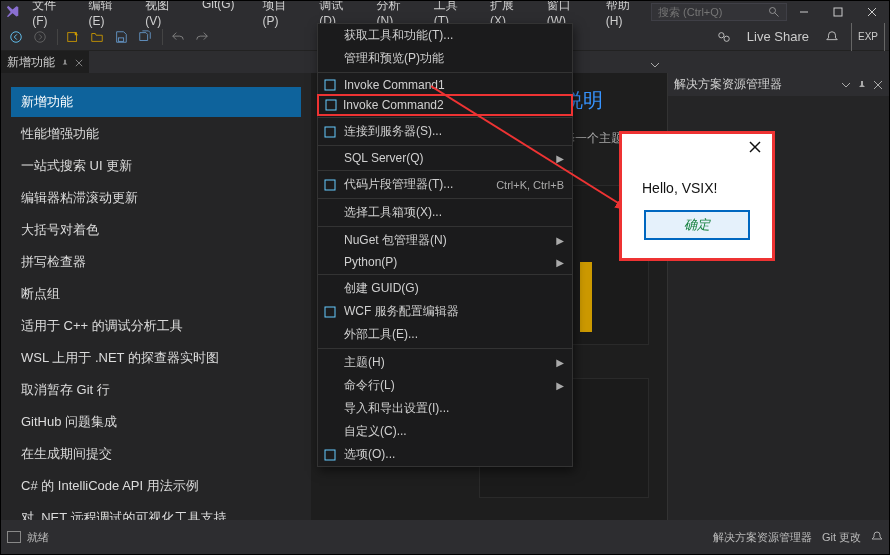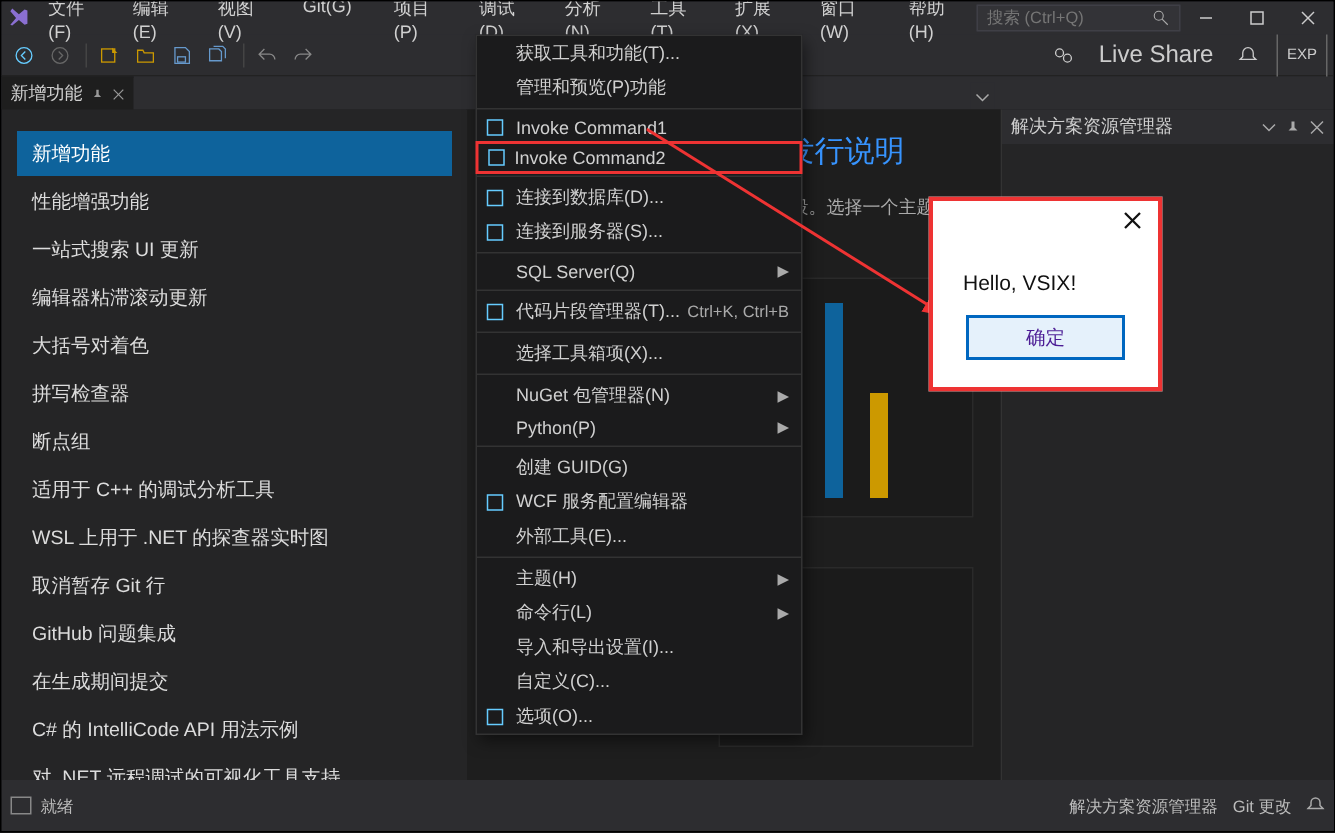--- a/index.html
+++ b/index.html
@@ -14,21 +14,21 @@
   .search-box .mag { width: 12px; height: 12px; fill: #aaa; margin-left: auto; }
   .winbtns { margin-left: auto; display: flex; }
   .winbtns .wb { width: 34px; height: 22px; display: flex; align-items: center; justify-content: center; cursor: pointer; }
   .winbtns .wb svg { width: 10px; height: 10px; stroke: #ccc; fill: none; }
 
   .toolbar { height: 28px; background: #2d2d30; display: flex; align-items: center; padding: 0 4px; border-bottom: 1px solid #222; }
   .toolbar .tbbtn { width: 22px; height: 22px; display: flex; align-items: center; justify-content: center; margin-right: 2px; cursor: pointer; }
   .toolbar .tbbtn svg { width: 14px; height: 14px; }
   .toolbar .sep { width: 1px; height: 16px; background: #444; margin: 0 4px; }
   .toolbar .right { margin-left: auto; display: flex; align-items: center; gap: 6px; }
-  .liveshare { display: flex; align-items: center; gap: 16px; font-size: 16px; color: #ccc; padding: 2px 6px; }
+  .liveshare { display: flex; align-items: center; gap: 16px; font-size: 13px; color: #ccc; padding: 2px 6px; }
   .adminbadge { border: 1px solid #666; padding: 12px 6px; font-size: 10px; color: #ccc; }
 
   .tabrow { height: 22px; background: #2d2d30; display: flex; align-items: stretch; position: relative; }
   .tab { background: #1e1e1e; border-top: 1px solid #1e1e1e; display: flex; align-items: center; padding: 0 6px; font-size: 12px; gap: 6px; }
   .tab .pin { width: 8px; height: 8px; fill: #999; }
   .tab .close { width: 8px; height: 8px; stroke: #999; cursor: pointer; }
 
   .content { position: absolute; top: 72px; left: 0; right: 0; bottom: 22px; display: flex; background: #1e1e1e; }
   .left-pane { width: 310px; background: #252526; overflow-y: auto; padding: 12px 0 12px 10px; }
   .left-item { padding: 6px 10px; margin: 2px 10px 2px 0; font-size: 13px; color: #dcdcdc; cursor: pointer; }
@@ -46,35 +46,35 @@
 
   .right-panel { width: 222px; background: #252526; border-left: 1px solid #333; }
   .right-panel .hdr { background: #2d2d30; padding: 3px 6px; font-size: 12px; display: flex; align-items: center; }
   .right-panel .hdr-icons { margin-left:auto; display:flex; gap:6px; }
 
   .statusbar { position: absolute; left: 0; right: 0; bottom: 0; height: 34px; background: #2d2d30; display: flex; align-items: center; padding: 0 6px; font-size: 11px; color: #bbb; }
   .statusbar .sbbox { width: 14px; height: 12px; border: 1px solid #888; margin-right: 6px; }
   .statusbar .right { margin-left: auto; display:flex; gap:10px; }
 
   
-  .dropdown { position: absolute; top: 22px; left: 316px; width: 218px; background: #1b1b1c; border: 1px solid #333; z-index: 50; box-shadow: 2px 4px 10px rgba(0,0,0,.5); }
+  .dropdown { position: absolute; top: 22px; left: 316px; width: 256px; background: #1b1b1c; border: 1px solid #333; z-index: 50; box-shadow: 2px 4px 10px rgba(0,0,0,.5); }
   .dropdown .mi { display: flex; align-items: center; padding: 3px 8px 3px 26px; font-size: 12px; color: #d0d0d0; position: relative; cursor: pointer; }
   .dropdown .mi .ic { position: absolute; left: 5px; width: 14px; height: 14px; }
   .dropdown .mi .arrow { margin-left: auto; font-size: 10px; color: #aaa; }
   .dropdown .mi .sc { margin-left: auto; font-size: 11px; color: #aaa; }
   .dropdown .sep { height: 1px; background: #333; margin: 2px 0; }
   .dropdown .mi.highlight { border: 2px solid #e33; margin: -1px; padding: 2px 6px 2px 24px; background:#1b1b1c; }
 
   
   .dialog-frame { position: absolute; left: 618px; top: 130px; width: 156px; border: 3px solid #e33; background: #fff; z-index: 60; }
   .dialog-frame .db-t { display: flex; justify-content: flex-end; padding: 6px 10px 0 0; }
   .dialog-frame .db-t svg { width: 14px; height: 14px; stroke: #111; cursor: pointer; }
   .dialog-frame .db-body { padding: 26px 12px 14px 20px; color: #111; font-size: 14px; }
   .dialog-frame .db-act { display: flex; justify-content: center; padding: 0 0 18px 0; }
-  .dialog-frame .db-act button { border: 2px solid #0067c0; background: #e5f1fb; color: #4c1d95; padding: 4px 38px; font-size: 13px; cursor: pointer; }
+  .dialog-frame .db-act button { border: 2px solid #0067c0; background: #e5f1fb; color: #15803d; padding: 4px 38px; font-size: 13px; cursor: pointer; font-style: italic; }
 
   
   .red-arrow { position: absolute; z-index: 55; pointer-events:none; }
 
   
   .toolcolumn { position: absolute; right: 226px; top: 54px; width: 16px; background:#2d2d30; display:flex; flex-direction:column; align-items:center; gap:4px; padding-top:4px; }
   .toolcolumn svg { width:12px; height:12px; stroke:#aaa; fill:none; cursor:pointer;}
 </style>
 </head>
 <body>
@@ -285,26 +285,20 @@
       <svg class="ic" viewBox="0 0 14 14">
         <rect x="2" y="2" width="10" height="10" fill="none" stroke="#6cf"></rect>
       </svg>
       <span>Invoke Command2</span>
     </div>
     <div class="sep"></div>
     <div class="mi">
       <svg class="ic" viewBox="0 0 14 14">
         <rect x="2" y="2" width="10" height="10" fill="none" stroke="#6cf"></rect>
       </svg>
-      <span>连接到数据库(D)...</span>
-    </div>
-    <div class="mi">
-      <svg class="ic" viewBox="0 0 14 14">
-        <rect x="2" y="2" width="10" height="10" fill="none" stroke="#6cf"></rect>
-      </svg>
       <span>连接到服务器(S)...</span>
     </div>
     <div class="sep"></div>
     <div class="mi">
       <span>SQL Server(Q)</span>
       <span class="arrow">▶</span>
     </div>
     <div class="sep"></div>
     <div class="mi">
       <svg class="ic" viewBox="0 0 14 14">

